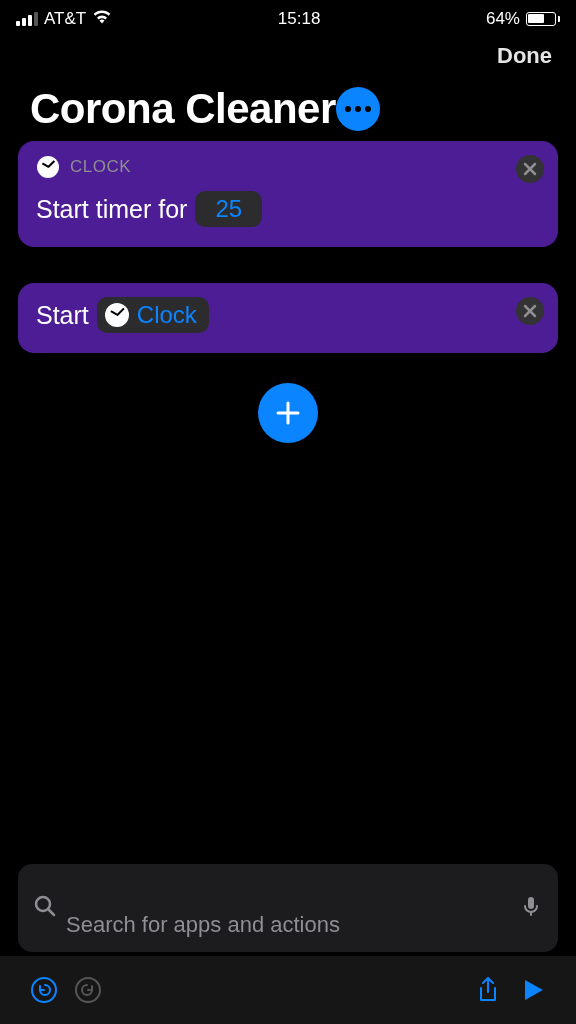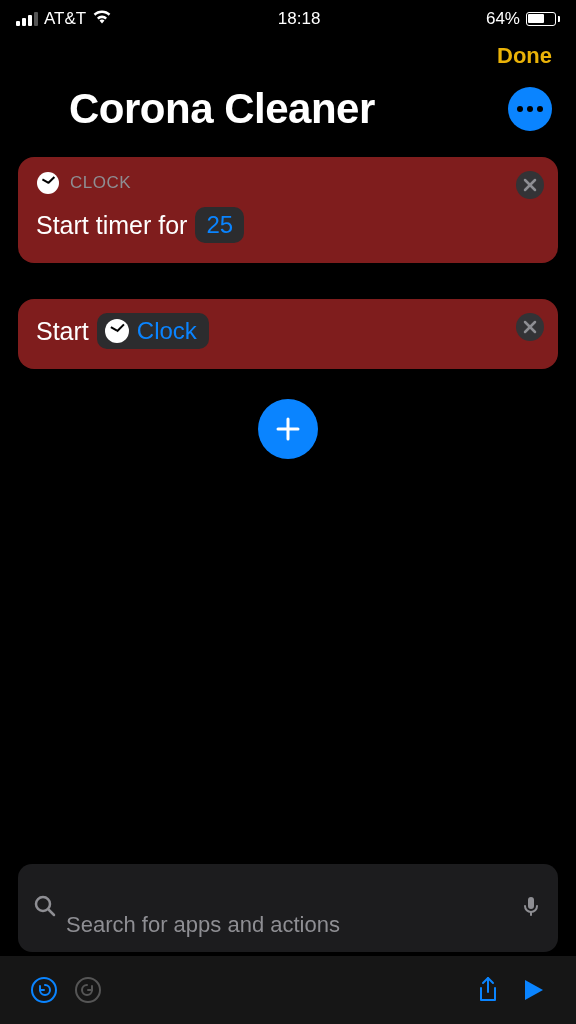--- a/index.html
+++ b/index.html
@@ -14,49 +14,49 @@
     .signal-bars span:nth-child(2) { height: 8px; }
     .signal-bars span:nth-child(3) { height: 11px; }
     .signal-bars span:nth-child(4) { height: 14px; background: #555; }
     .wifi-icon svg { width: 20px; height: 16px; }
     .battery { display: flex; align-items: center; gap: 2px; }
     .battery-body { width: 30px; height: 14px; border: 1.5px solid #fff; border-radius: 3px; position: relative; padding: 1.5px; }
     .battery-fill { height: 100%; background: #fff; border-radius: 1px; width: 64%; }
     .battery-tip { width: 2px; height: 6px; background: #fff; border-radius: 0 1px 1px 0; }
 
     .nav-bar { display: flex; justify-content: flex-end; padding: 10px 24px 4px; }
-    .done-btn { color: #eab308; font-size: 22px; font-weight: 600; background: none; border: none; }
-
-    .header { display: flex; justify-content: space-between; align-items: center; padding: 12px 24px 24px 30px; margin-left: 39px; }
+    .done-btn { color: #e5e5e5; font-size: 22px; font-weight: 600; background: none; border: none; }
+
+    .header { display: flex; justify-content: flex-start; align-items: center; padding: 12px 24px 8px 30px; }
     .title { font-size: 42px; font-weight: 700; letter-spacing: -0.5px; }
     .more-btn { width: 44px; height: 44px; border-radius: 50%; background: #0a84ff; display: flex; align-items: center; justify-content: center; border: none; }
     .more-dots { display: flex; gap: 4px; }
     .more-dots span { width: 6px; height: 6px; border-radius: 50%; background: #000; }
 
     .actions { padding: 0 18px; display: flex; flex-direction: column; gap: 36px; }
-    .action-card { background: #7f1d1d; border-radius: 16px; padding: 14px 18px 20px; position: relative; }
+    .action-card { background: #4c1d95; border-radius: 16px; padding: 14px 18px 20px; position: relative; }
     .action-header { display: flex; align-items: center; gap: 10px; margin-bottom: 12px; }
     .action-icon { width: 24px; height: 24px; border-radius: 6px; display: flex; align-items: center; justify-content: center; }
     .clock-icon-img { width: 22px; height: 22px; }
     .scripting-icon-img { width: 22px; height: 22px; border-radius: 5px; background: #1a1a1a; display: grid; grid-template-columns: repeat(3,1fr); grid-template-rows: repeat(3,1fr); gap: 1.5px; padding: 3px; }
     .scripting-icon-img span { border-radius: 1px; }
     .scripting-icon-img span:nth-child(1){background:#ff3b30;}
     .scripting-icon-img span:nth-child(2){background:#ff9500;}
     .scripting-icon-img span:nth-child(3){background:#ffcc00;}
     .scripting-icon-img span:nth-child(4){background:#34c759;}
     .scripting-icon-img span:nth-child(5){background:#5ac8fa;}
     .scripting-icon-img span:nth-child(6){background:#007aff;}
     .scripting-icon-img span:nth-child(7){background:#5856d6;}
     .scripting-icon-img span:nth-child(8){background:#af52de;}
     .scripting-icon-img span:nth-child(9){background:#ff2d55;}
     .action-label { color: #8e8e93; font-size: 17px; text-transform: uppercase; letter-spacing: 0.5px; }
     .close-btn { position: absolute; top: 14px; right: 14px; width: 28px; height: 28px; border-radius: 50%; background: #333336; display: flex; align-items: center; justify-content: center; border: none; }
     .close-btn svg { width: 14px; height: 14px; }
     .action-body { display: flex; align-items: center; gap: 8px; font-size: 25px; font-weight: 400; flex-wrap: wrap; text-align: center; }
-    .param-pill { background: #2c2c2e; color: #0a84ff; padding: 4px 11px; border-radius: 10px; font-size: 24px; }
+    .param-pill { background: #2c2c2e; color: #0a84ff; padding: 4px 20px; border-radius: 10px; font-size: 24px; }
     .app-pill { background: #2c2c2e; padding: 4px 12px 4px 8px; border-radius: 10px; display: flex; align-items: center; gap: 8px; }
     .app-pill-icon { width: 24px; height: 24px; }
     .app-pill-label { color: #0a84ff; font-size: 24px; }
 
     .add-btn { margin: 30px auto 0; width: 60px; height: 60px; border-radius: 50%; background: #0a84ff; display: flex; align-items: center; justify-content: center; border: none; }
     .add-btn svg { width: 32px; height: 32px; }
 
     .search-bar { position: absolute; bottom: 72px; left: 18px; right: 18px; background: #1c1c1e; border-radius: 14px; padding: 14px 16px; display: flex; align-items: center; gap: 10px; }
     .search-icon svg, .mic-icon svg { width: 22px; height: 22px; }
     .search-input { flex: 1; background: none; border: none; color: #8e8e93; font-size: 22px; outline: none; margin-top: 34px; }
@@ -82,21 +82,21 @@
         <span></span>
         <span></span>
       </div>
     <span>AT&amp;T</span>
     <span class="wifi-icon">
       <svg viewBox="0 0 24 18" fill="#fff">
           <path d="M12 18l-3-3.5c1.7-1.8 4.3-1.8 6 0L12 18zm-6-7c3.3-3.5 8.7-3.5 12 0l-2 2.3c-2.2-2.3-5.8-2.3-8 0L6 11zm-4-4.6C7 1 17 1 22 6.4l-2 2.3C15.8 4.3 8.2 4.3 4 8.7L2 6.4z"></path>
         </svg>
     </span>
   </div>
-  <div>18:18</div>
+  <div>15:18</div>
   <div class="status-right">
     <span>64%</span>
     <div class="battery">
       <div class="battery-body">
           <div class="battery-fill"></div>
         </div>
       <div class="battery-tip"></div>
     </div>
   </div>
 </div>

